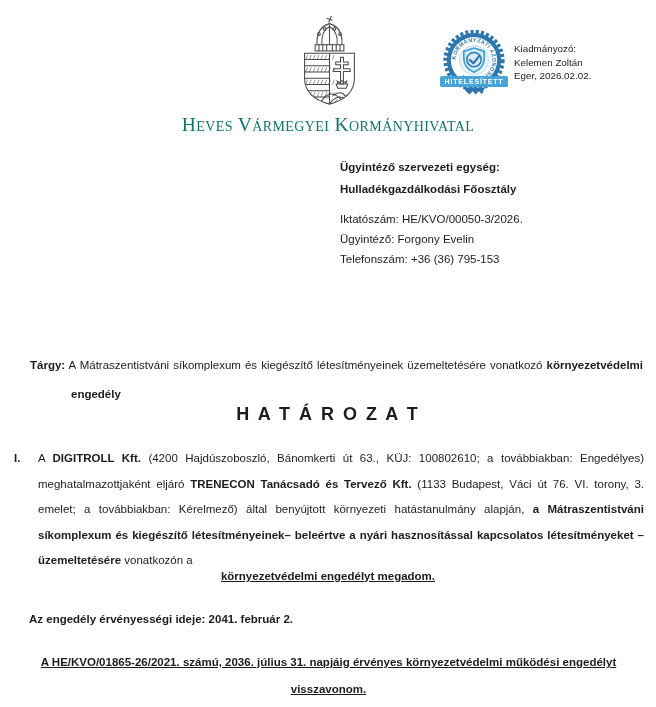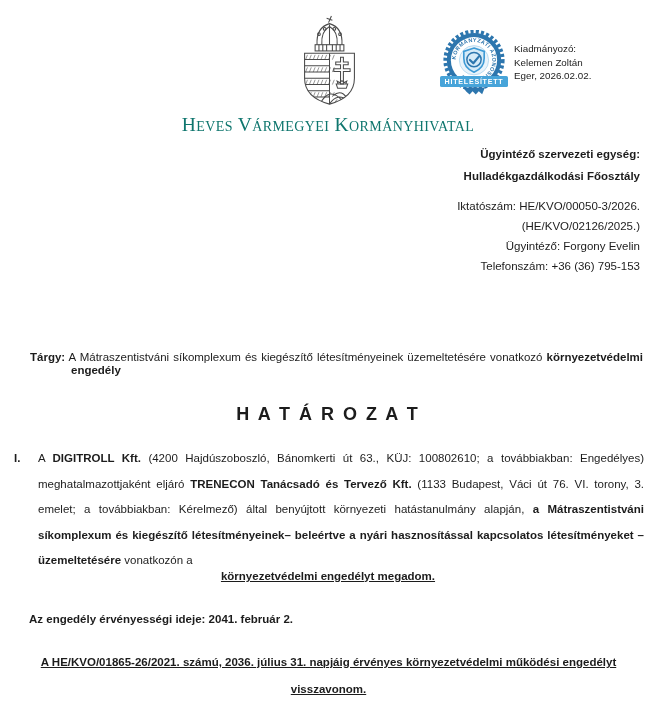--- a/index.html
+++ b/index.html
@@ -20,29 +20,29 @@
   .issuer { padding-top:12px; font-size:9.8px; line-height:13.6px; color:#222; white-space:nowrap; }
 
   
   .authority {
     left:0; top:114px; width:100%; text-align:center;
     font-family:"Liberation Serif", serif; font-variant:small-caps;
     font-size:19.5px; letter-spacing:0.4px; color:#0f766e; font-weight:500;
   }
 
   
-  .meta { left:340px; top:144px; width:300px;text-align:right; }
+  .meta { left:340px; top:157px; width:300px; }
   .meta .bold-block { font-weight:bold; line-height:21.5px; }
   .meta .reg-block { margin-top:9px; line-height:20px; }
   .meta .indent { padding-left:74px; }
 
   
   .subject {
     left:30px; top:351px; width:613px; text-align:justify;
-    line-height:13px; padding-left:41px; text-indent:-41px;
+    line-height:29px; padding-left:41px; text-indent:-41px;
   }
   .b { font-weight:bold; }
 
   
   .heading {
     left:0; top:404px; width:100%; text-align:center;
     font-weight:bold; font-size:18px; letter-spacing:2px;
   }
 
   
@@ -142,21 +142,20 @@
 
 <div class="abs authority">Heves Vármegyei Kormányhivatal</div>
 
 <div class="abs meta">
   <div class="bold-block">
     <div>Ügyintéző szervezeti egység:</div>
     <div>Hulladékgazdálkodási Főosztály</div>
   </div>
   <div class="reg-block">
     <div>Iktatószám: HE/KVO/00050-3/2026.</div>
-    <div class="indent">(HE/KVO/02126/2025.)</div>
     <div>Ügyintéző: Forgony Evelin</div>
     <div>Telefonszám: +36 (36) 795-153</div>
   </div>
 </div>
 
 <div class="abs subject"><span class="b">Tárgy:</span> <span>A Mátraszentistváni síkomplexum és kiegészítő létesítményeinek üzemeltetésére vonatkozó </span><span class="b">környezetvédelmi engedély</span></div>
 
 <div class="abs heading">H A T Á R O Z A T</div>
 
 <div class="abs para1"><span class="num">I.</span><span>A </span><span class="b">DIGITROLL Kft.</span><span> (4200 Hajdúszoboszló, Bánomkerti út 63., KÜJ: 100802610; a továbbiakban: Engedélyes) meghatalmazottjaként eljáró </span><span class="b">TRENECON Tanácsadó és Tervező Kft.</span><span> (1133 Budapest, Váci út 76. VI. torony, 3. emelet; a továbbiakban: Kérelmező) által benyújtott környezeti hatástanulmány alapján, </span><span class="b">a Mátraszentistváni síkomplexum és kiegészítő létesítményeinek– beleértve a nyári hasznosítással kapcsolatos létesítményeket – üzemeltetésére </span><span>vonatkozón a</span></div>

